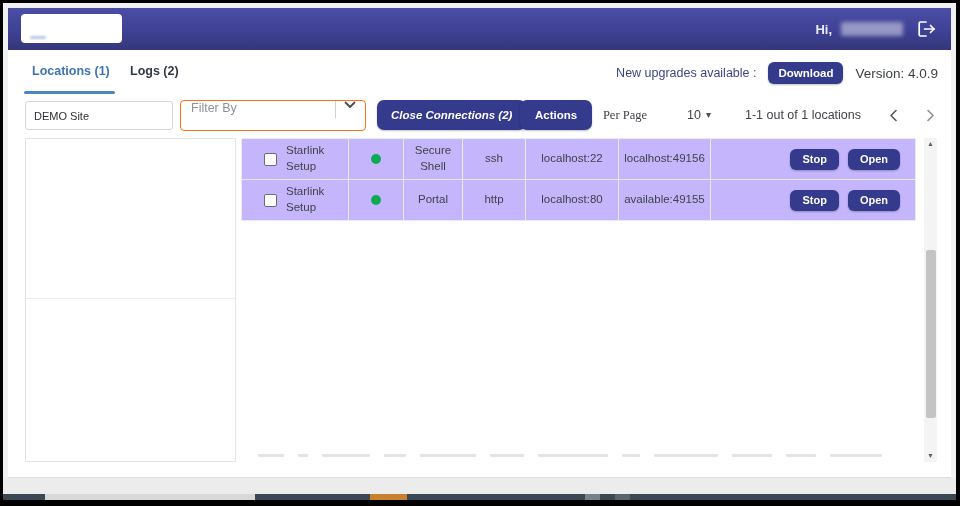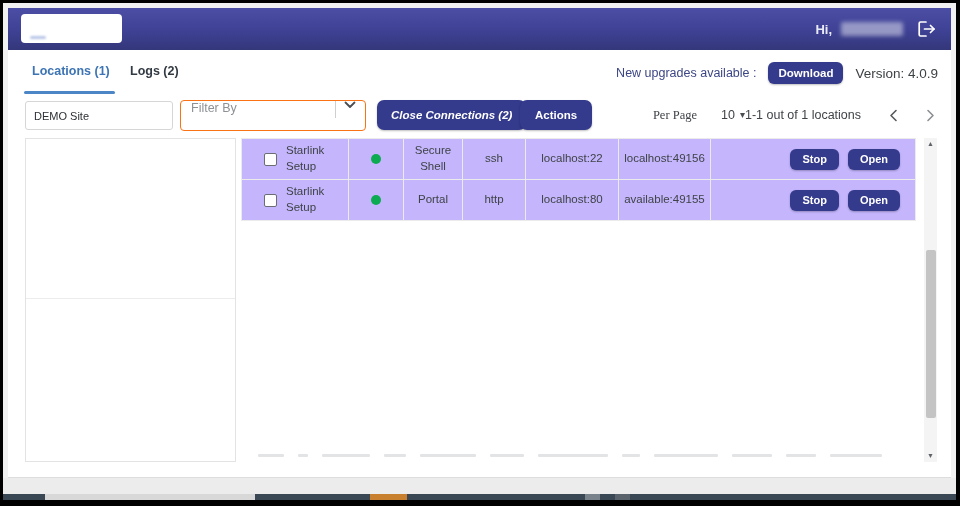--- a/index.html
+++ b/index.html
@@ -75,24 +75,24 @@
   .filter-text { color: #8d9196; font-size: 12.5px; padding-left: 10px; flex: 1; }
   .filter-divider { width: 1px; height: 17px; background: #cfcfcf; margin-right: 8px; }
   .filter-caret { margin-right: 9px; display: flex; }
   .close-conn-btn { position: absolute; left: 369px; top: 50px; height: 30px; padding: 0 14px; border-radius: 7px; font-style: italic; }
   .actions-btn   { position: absolute; left: 512px; top: 50px; height: 30px; padding: 0 15px; border-radius: 7px; }
   .page-cluster {
     position: absolute; right: 16px; top: 50px; height: 30px;
     display: flex; align-items: center;
   }
   .pp-label { color: #3f4347; font-size: 12.5px; font-family: Liberation Serif, serif; }
-  .pp-select { display: flex; align-items: center; gap: 5px; margin-left: 24px; background: none; border: none; cursor: pointer; }
+  .pp-select { display: flex; align-items: center; gap: 5px; margin-left: 40px; background: none; border: none; cursor: pointer; }
   .pp-value { color: #3f4347; font-size: 12.5px; }
   .pp-caret { color: #4a4e52; font-size: 10px; line-height: 1; }
-  .range-summary { color: #3f4347; font-size: 12.5px; }
+  .range-summary { color: #3f4347; font-size: 12.5px; margin-left: 34px; }
   .page-arrow { background: none; border: none; cursor: pointer; margin-left: 28px; display: flex; align-items: center; }
   
   .left-panel {
     position: absolute; left: 17px; top: 88px; width: 211px; height: 324px;
     background: #fff; border: 1px solid #e3e3e3;
   }
   .left-panel-divider { position: absolute; left: 0; top: 159px; width: 100%; height: 1px; background: #ececec; }
   .conn-table {
     position: absolute; left: 233px; top: 88px; width: 675px;
     border: 1px solid #ebebeb; border-bottom: none; background: #c4b5fd;

